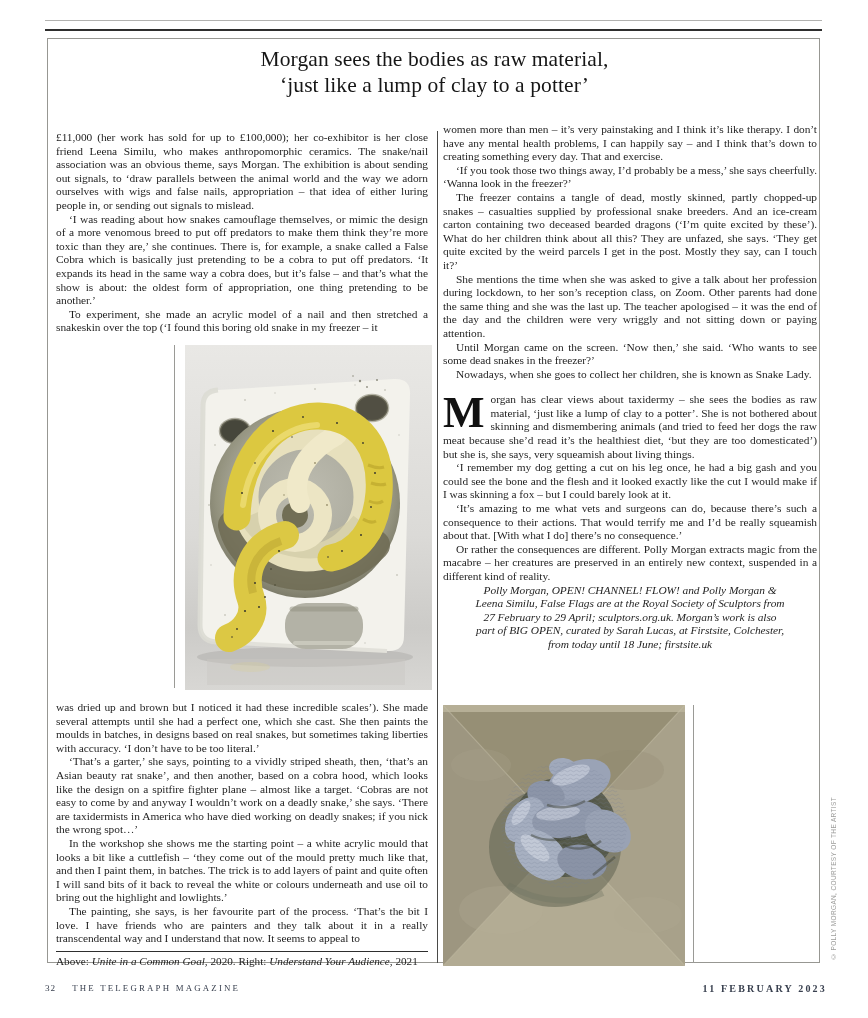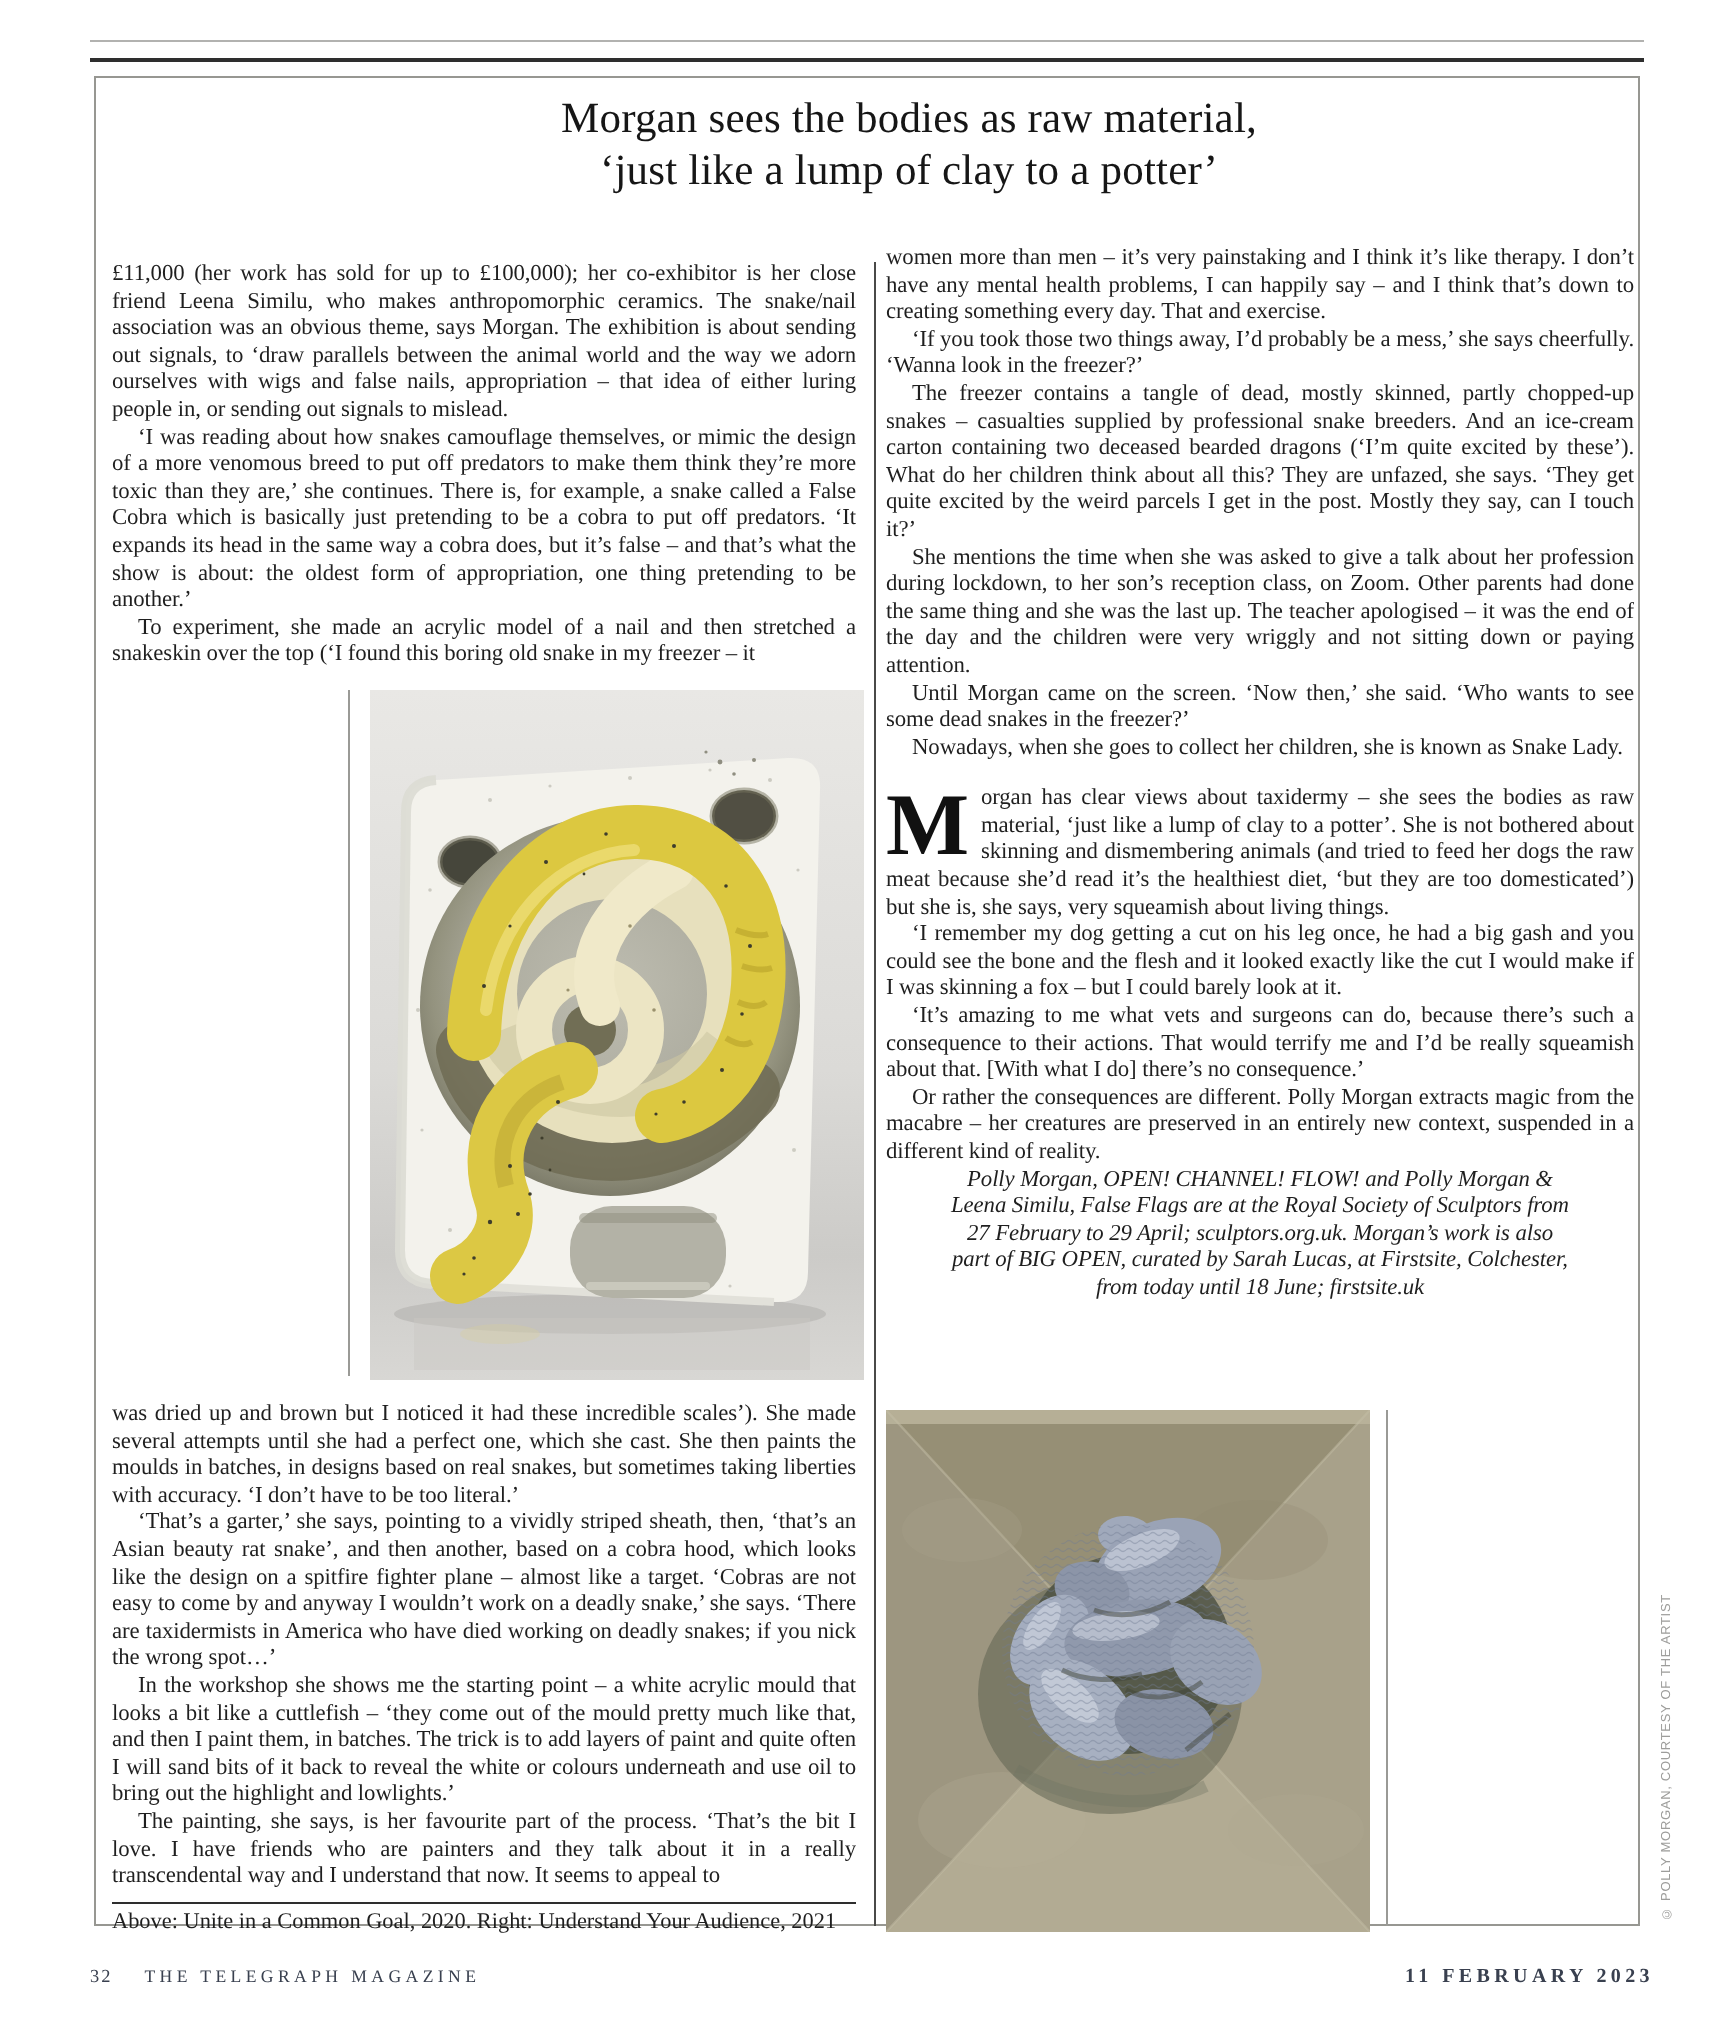--- a/index.html
+++ b/index.html
@@ -2,21 +2,21 @@
 <html lang="en"><head>
 <meta charset="utf-8">
 <style>
   html,body{margin:0;padding:0;width:868px;height:1018px;background:#ffffff;overflow:hidden;}
   body{position:relative;font-family:"Liberation Serif",serif;color:#1f1f1f;-webkit-font-smoothing:antialiased;}
 
   .rule-top-light{position:absolute;left:45px;top:20px;width:777px;height:1px;background:#b2b2b0;}
   .rule-top-dark{position:absolute;left:45px;top:29px;width:777px;height:2px;background:#2e2e2e;}
   .frame{position:absolute;left:47px;top:38px;width:773px;height:925px;border:1px solid #979792;box-sizing:border-box;background:#ffffff;}
 
-  .headline{position:absolute;left:47px;top:46px;width:775px;text-align:center;font-size:21.5px;line-height:26px;color:#161616;letter-spacing:0.1px;padding-left:20px;}
+  .headline{position:absolute;left:47px;top:46px;width:775px;text-align:center;font-size:21.5px;line-height:26px;color:#161616;letter-spacing:0.1px;}
   .headline span{display:block;}
 
   .colwrap{position:absolute;overflow:hidden;}
   .col-left-top{left:56px;top:131px;width:372px;height:213px;}
   .col-left-bottom{left:56px;top:701px;width:372px;height:248px;}
   .col-right{left:443px;top:123px;width:374px;height:572px;}
 
   .para{margin:0;text-align:justify;font-size:11.4px;line-height:13.6px;letter-spacing:-0.05px;color:#1f1f1f;}
   .para.indent{text-indent:13px;}
   .listing-line{margin:0;font-style:italic;font-size:11.4px;line-height:13.6px;letter-spacing:-0.05px;text-align:center;}
@@ -26,21 +26,21 @@
 
   .divider-v{position:absolute;left:437px;top:131px;width:1px;height:832px;background:#4a4a48;}
 
   .key-left{position:absolute;left:174px;top:345px;width:1px;height:343px;background:#9a9a96;}
   .img-snake{position:absolute;left:185px;top:345px;width:247px;height:345px;display:block;}
   .key-right{position:absolute;left:693px;top:705px;width:1px;height:258px;background:#9a9a96;}
   .img-knot{position:absolute;left:443px;top:705px;width:242px;height:261px;display:block;}
 
   .caption-rule{position:absolute;left:56px;top:951px;width:372px;height:1px;background:#2e2e2e;}
   .caption{position:absolute;left:56px;top:955px;width:372px;font-size:11.2px;line-height:12.5px;color:#1e1e1e;white-space:nowrap;}
-  .caption .ital{}
+  .caption .ital{font-style:italic;}
 
   .credit{position:absolute;left:830px;top:808px;height:152px;width:12px;
           writing-mode:vertical-rl;transform:rotate(180deg);white-space:nowrap;
           font-family:"Liberation Sans",sans-serif;font-size:6.5px;letter-spacing:0.35px;color:#9d9d9b;}
 
   .footer-left{position:absolute;left:45px;top:983px;font-size:8.8px;font-weight:normal;letter-spacing:2.2px;color:#39404f;}
   .footer-left .pagenum{letter-spacing:1px;margin-right:16px;font-size:9.2px;}
   .footer-right{position:absolute;right:41px;top:983px;font-size:10px;font-weight:bold;letter-spacing:2.2px;color:#39404f;}
 </style>
 </head>

